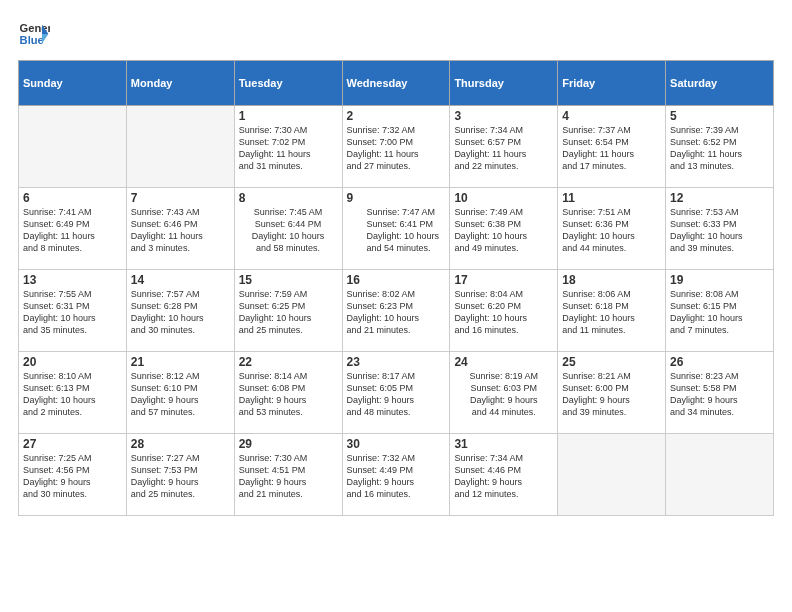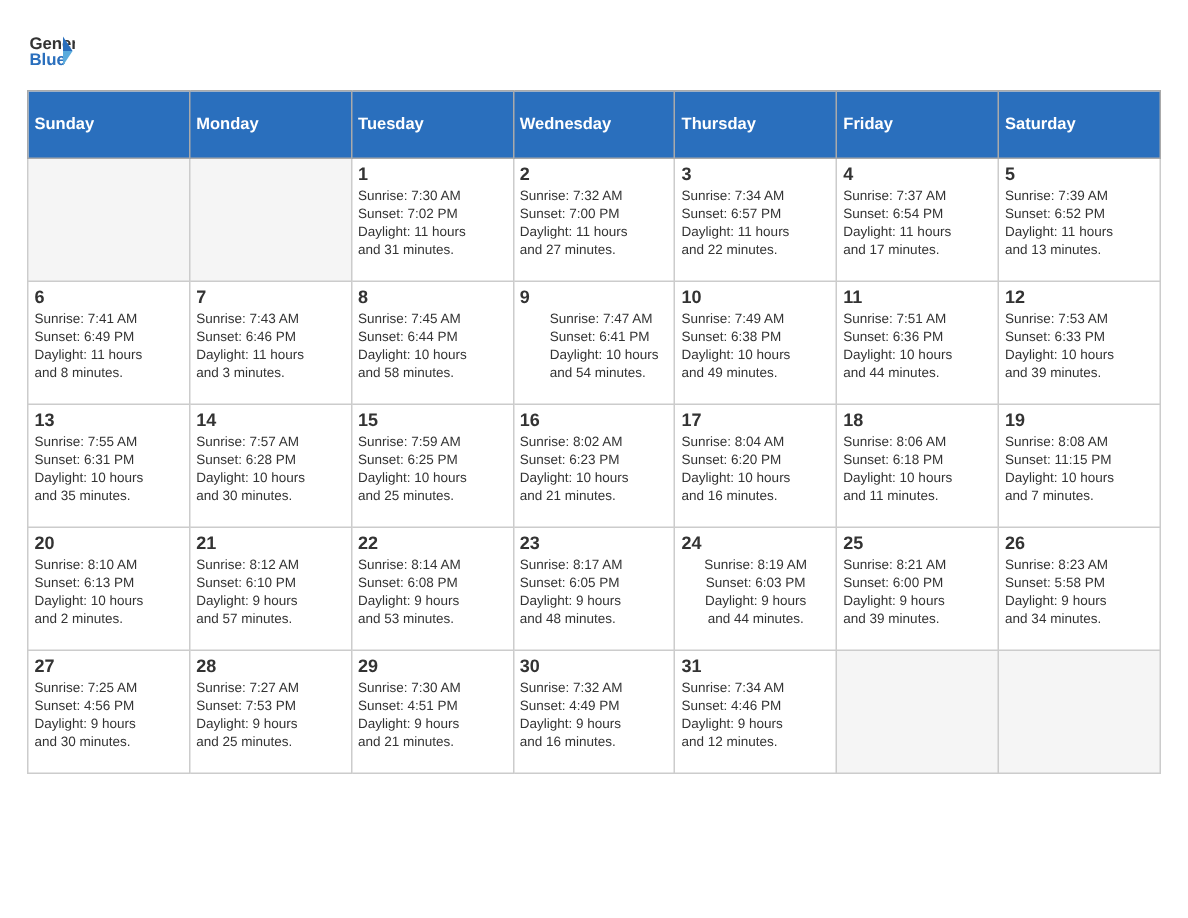--- a/index.html
+++ b/index.html
@@ -168,21 +168,21 @@
           </td>
           <td>
             <span class="day-number">7</span>
             <div class="day-info" style="white-space: pre-line;">Sunrise: 7:43 AM
 Sunset: 6:46 PM
 Daylight: 11 hours
 and 3 minutes.</div>
           </td>
           <td>
             <span class="day-number">8</span>
-            <div class="day-info" style="white-space: pre-line;">Sunrise: 7:45 AM
+            <div class="day-info" style="white-space: pre-line; text-align: center;">Sunrise: 7:45 AM
 Sunset: 6:44 PM
 Daylight: 10 hours
 and 58 minutes.</div>
           </td>
           <td>
             <span class="day-number">9</span>
             <div class="day-info" style="white-space: pre-line; margin-left: 20px;">Sunrise: 7:47 AM
 Sunset: 6:41 PM
 Daylight: 10 hours
 and 54 minutes.</div>
@@ -248,21 +248,21 @@
           <td>
             <span class="day-number">18</span>
             <div class="day-info" style="white-space: pre-line;">Sunrise: 8:06 AM
 Sunset: 6:18 PM
 Daylight: 10 hours
 and 11 minutes.</div>
           </td>
           <td>
             <span class="day-number">19</span>
             <div class="day-info" style="white-space: pre-line;">Sunrise: 8:08 AM
-Sunset: 11:15 PM
+Sunset: 6:15 PM
 Daylight: 10 hours
 and 7 minutes.</div>
           </td>
         </tr>
         <tr class="row-bg-alt">
           <td>
             <span class="day-number">20</span>
             <div class="day-info" style="white-space: pre-line;">Sunrise: 8:10 AM
 Sunset: 6:13 PM
 Daylight: 10 hours

